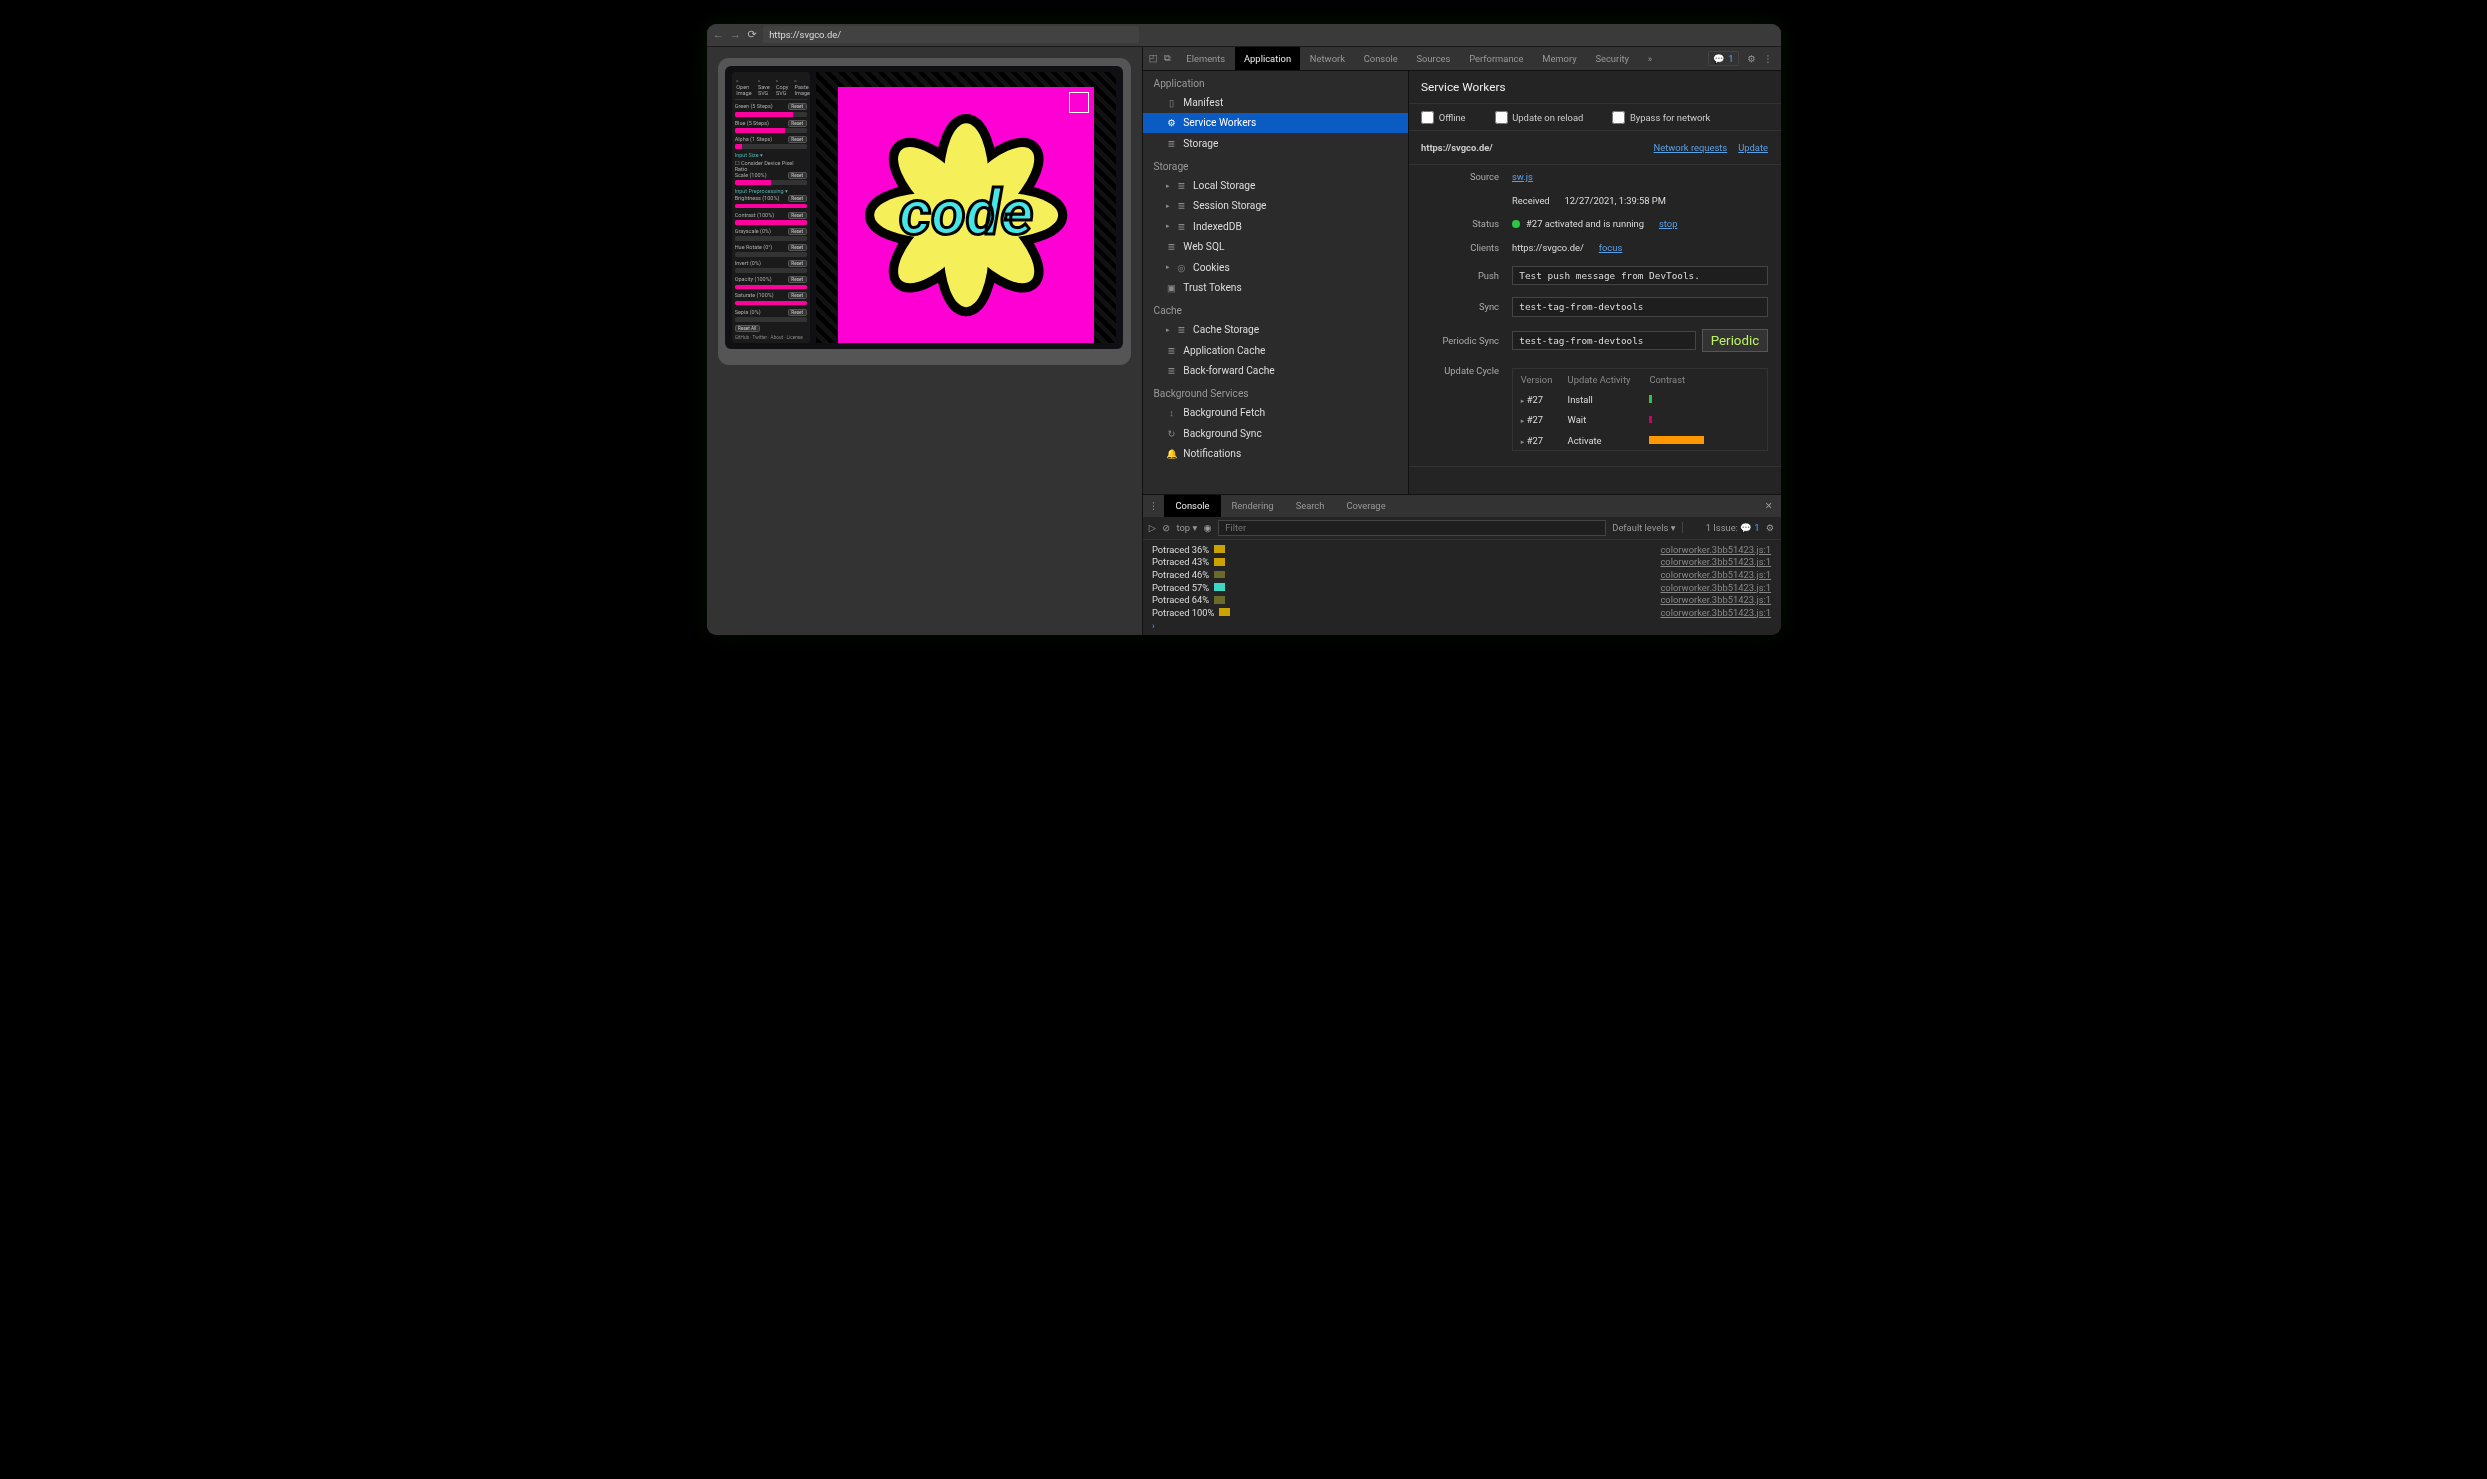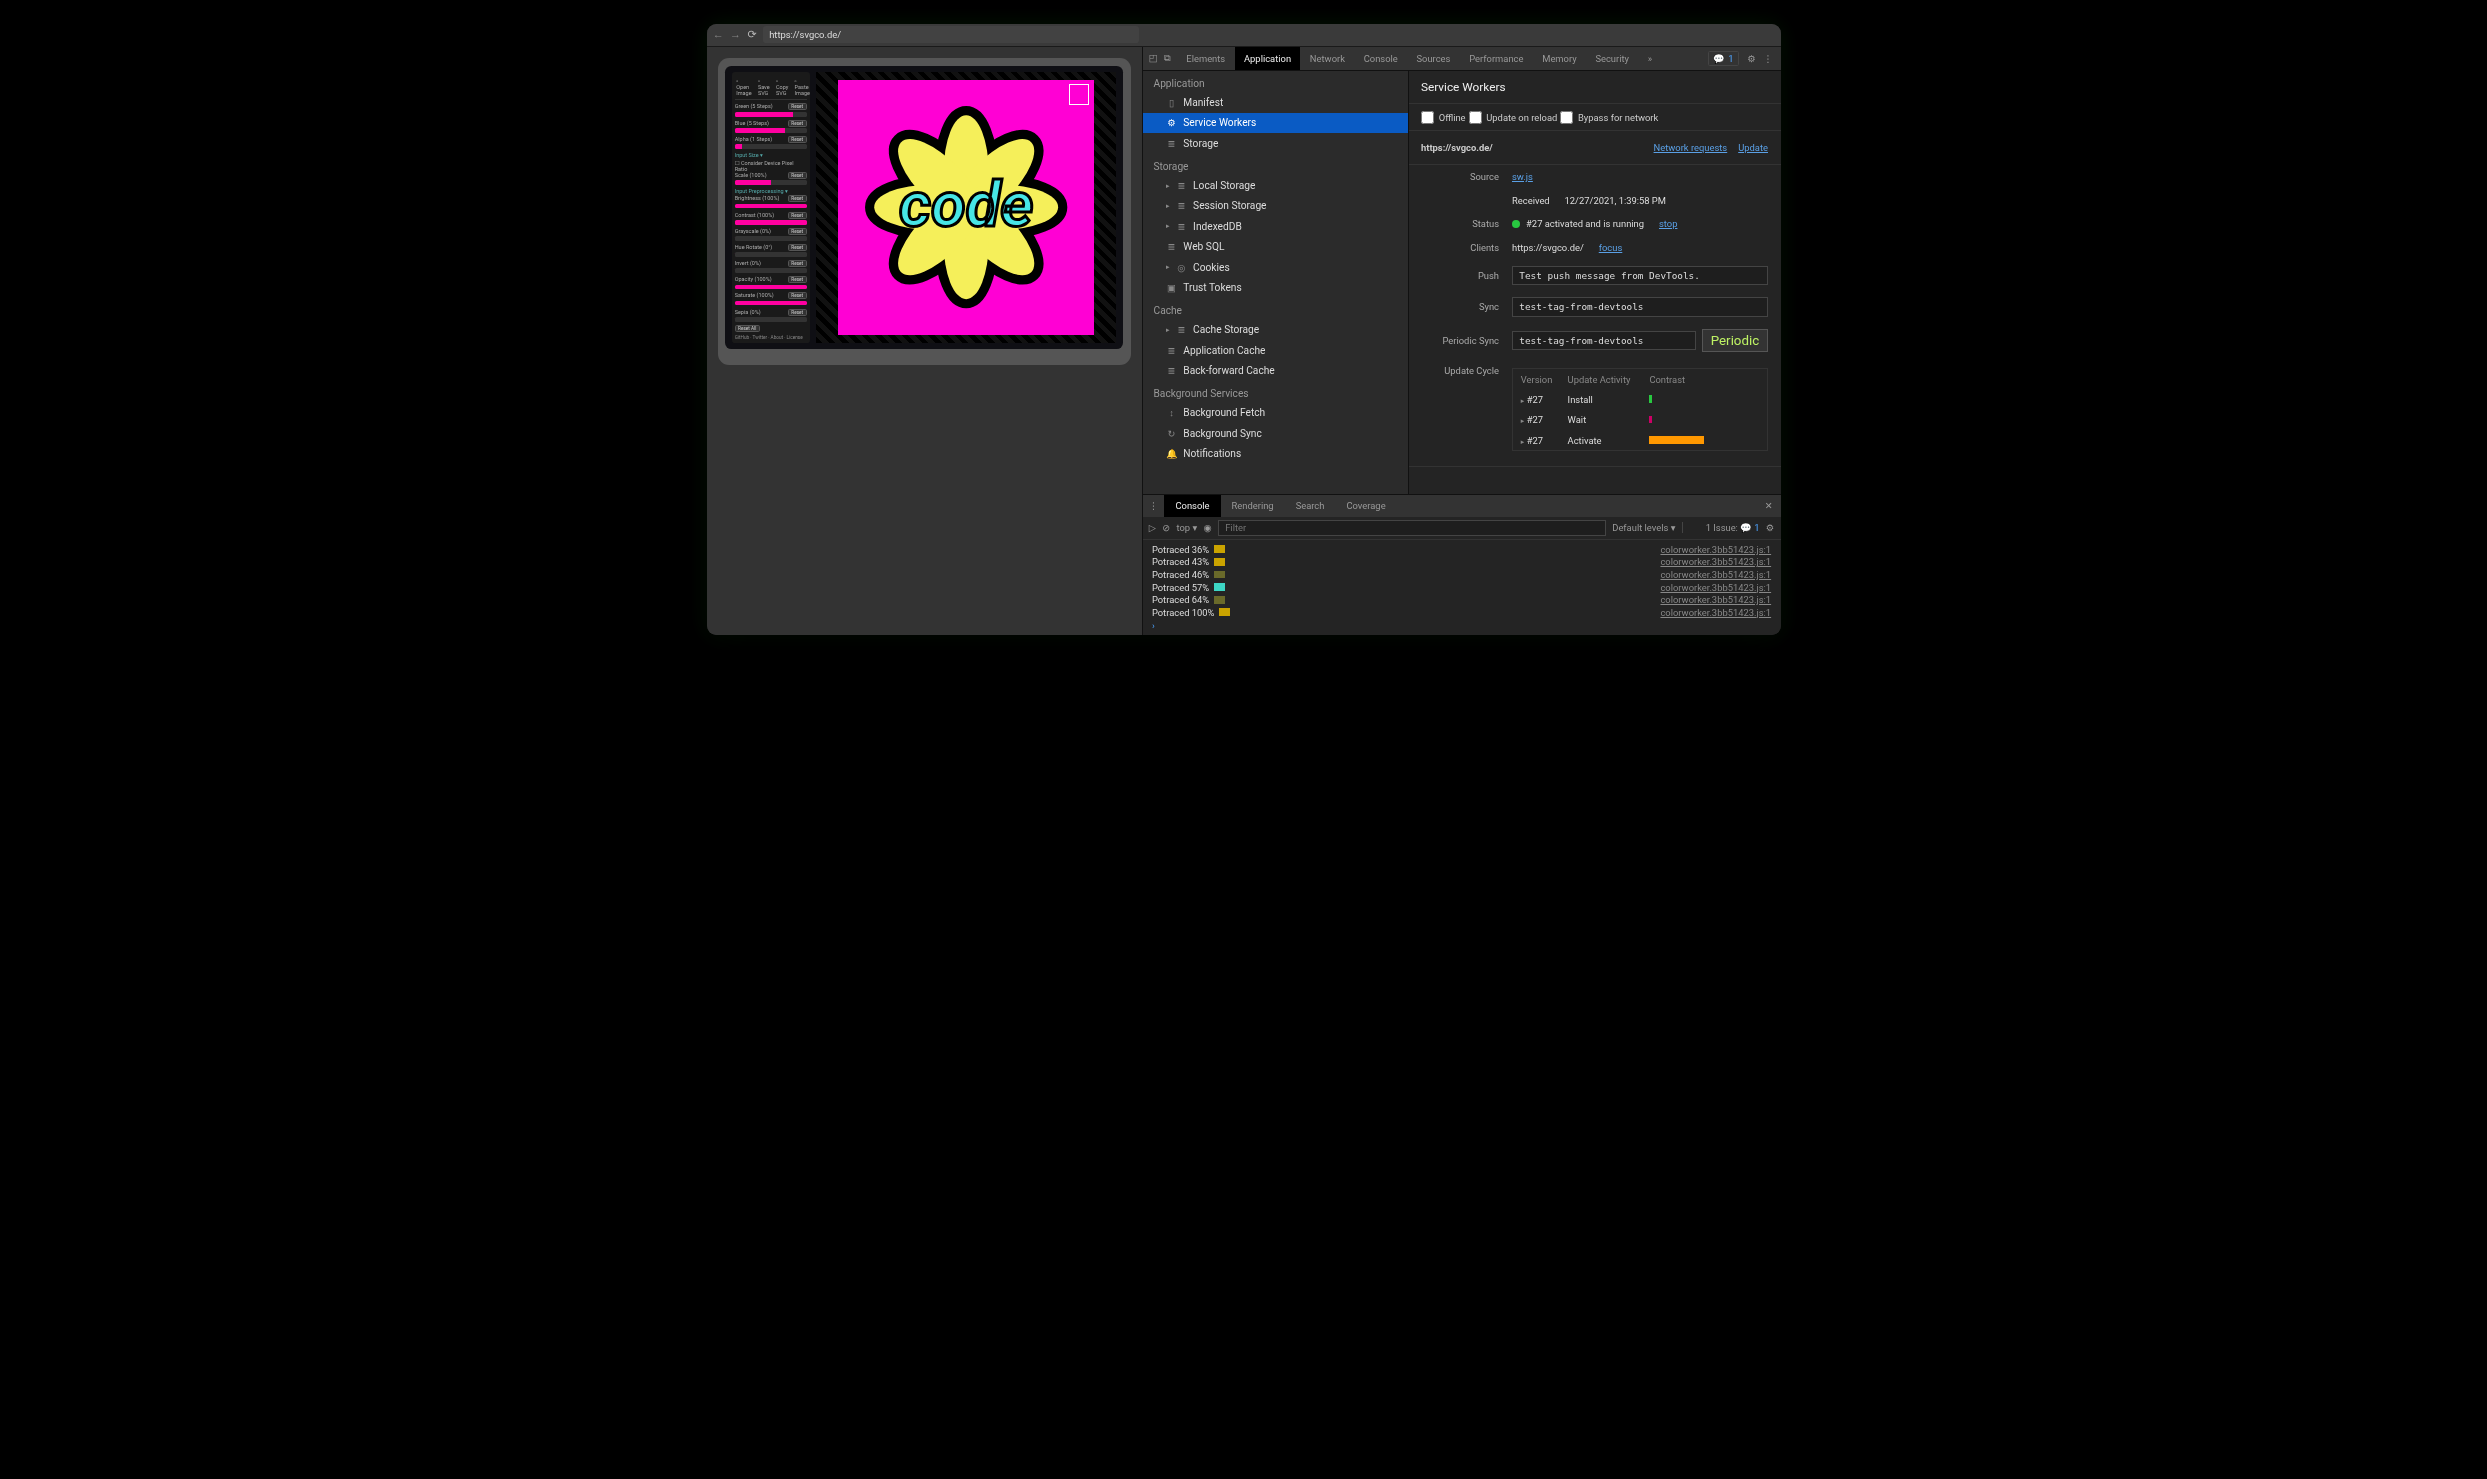--- a/index.html
+++ b/index.html
@@ -18,42 +18,42 @@
 .left{width:435px;display:flex;flex-direction:column;background:#333}
 .page-preview{margin:11px;border-radius:11px;background:#555;padding:7.8px 7.8px 15.7px 7.8px;flex:0 0 auto}
 .inner{background:#0f0f14;border-radius:6.3px;padding:6.3px;display:flex;gap:6.3px}
 .controls{width:78px;background:#1a1a1a;border-radius:3.1px;padding:3.1px;font-size:5.5px;color:#aaa;overflow:hidden}
 .ctrl-row{margin-bottom:3.1px}
 .ctrl-row .lab{font-size:5.5px;color:#aaa;margin-bottom:1.6px;white-space:nowrap}
 .slider{position:relative;height:4.7px;background:linear-gradient(90deg,#ff00a0 0%,#ff00a0 var(--p,70%),#333 var(--p,70%),#333 100%);border-radius:1.6px;margin:2.4px 0}
 .reset{display:inline-block;background:#333;border:0.8px solid #555;padding:0 2.4px;font-size:4.7px;border-radius:1.6px;float:right;color:#ccc}
 .sec-hd{color:#5aa;font-size:5.5px;margin:3.1px 0 1.6px 0}
 .footer-links{font-size:4.7px;color:#888;margin-top:3.1px}
-.canvas{flex:1;position:relative;background:repeating-linear-gradient(45deg,#000 0 4.7px,#111 4.7px 9.4px);display:flex;align-items:center;justify-content:center}
+.canvas{flex:1;position:relative;background:repeating-linear-gradient(45deg,#000 0 4.7px,#111 4.7px 9.4px);display:flex;align-items:flex-end;justify-content:center}
 .art{width:85%;aspect-ratio:1;background:#ff00d4;display:flex;align-items:center;justify-content:center;position:relative}
 .badge{position:absolute;top:4.7px;right:4.7px;width:20.4px;height:20.4px;background:#ff00d4;border:0.8px solid #fff}
 .tabbar{display:flex;align-items:center;font-size:5.5px;color:#aaa;gap:6.3px;padding:3.1px 1.6px;border-bottom:0.8px solid #333;margin-bottom:3.1px}
 .devtools{flex:1;display:flex;flex-direction:column;border-left:0.8px solid #111}
 .dt-top{height:23.5px;background:#333;border-bottom:0.8px solid #111;display:flex;align-items:center;font-size:9.4px}
 .dt-tabs{display:flex;align-items:center;height:100%}
 .dt-tab{padding:0 9.4px;height:100%;display:flex;align-items:center;color:#999;cursor:pointer}
 .dt-tab.active{background:#000;color:#eee}
 .dt-icons{padding:0 6.3px;display:flex;gap:6.3px;color:#999}
 .dt-right{margin-left:auto;display:flex;align-items:center;gap:7.8px;padding-right:7.8px;color:#999}
 .issue-badge{display:flex;align-items:center;gap:3.1px;border:0.8px solid #444;padding:0.8px 4.7px;border-radius:1.6px;color:#4da3ff}
 .dt-body{display:flex;flex:1;min-height:0}
 .sidebar{width:266px;background:#2b2b2b;border-right:0.8px solid #111;overflow:auto;font-size:10.2px}
 .sb-group{padding:7.8px 11px 3.1px 11px;color:#999;font-size:10.2px}
 .sb-item{padding:4.7px 11px 4.7px 23.5px;color:#ddd;display:flex;align-items:center;gap:6.3px;cursor:pointer}
 .sb-item.sel{background:#0a5bc4;color:#fff}
 .sb-item .ic{width:11px;text-align:center;color:#888;font-size:9.4px}
 .sb-item.sel .ic{color:#fff}
 .detail{flex:1;display:flex;flex-direction:column;background:#242424;overflow:hidden}
 .det-hd{padding:9.4px 12.5px;font-size:11.8px;color:#eee;border-bottom:0.8px solid #333}
-.checks{display:flex;gap:3px;padding:6.3px 12.5px;border-bottom:0.8px solid #333;align-items:center}
+.checks{display:flex;gap:29px;padding:6.3px 12.5px;border-bottom:0.8px solid #333;align-items:center}
 .chk{display:flex;align-items:center;gap:4.7px;color:#ccc}
 .chk input{accent-color:#666}
 .origin-row{display:flex;justify-content:space-between;padding:11px 12.5px;border-bottom:0.8px solid #333}
 .origin-row .links{display:flex;gap:11px}
 .link{color:#5aa0e6;text-decoration:underline;cursor:pointer}
 .kv{display:flex;padding:6.3px 12.5px;align-items:center;gap:13px}
 .kv .k{width:78px;text-align:right;color:#aaa}
 .kv .v{flex:1;color:#ddd;display:flex;align-items:center;gap:6.3px}
 .status-dot{width:7.8px;height:7.8px;border-radius:50%;background:#28c840;display:inline-block}
 .txt-input{background:#1e1e1e;border:0.8px solid #444;padding:3.1px 6.3px;color:#ddd;flex:1;font-family:Menlo,monospace;font-size:9.4px}

